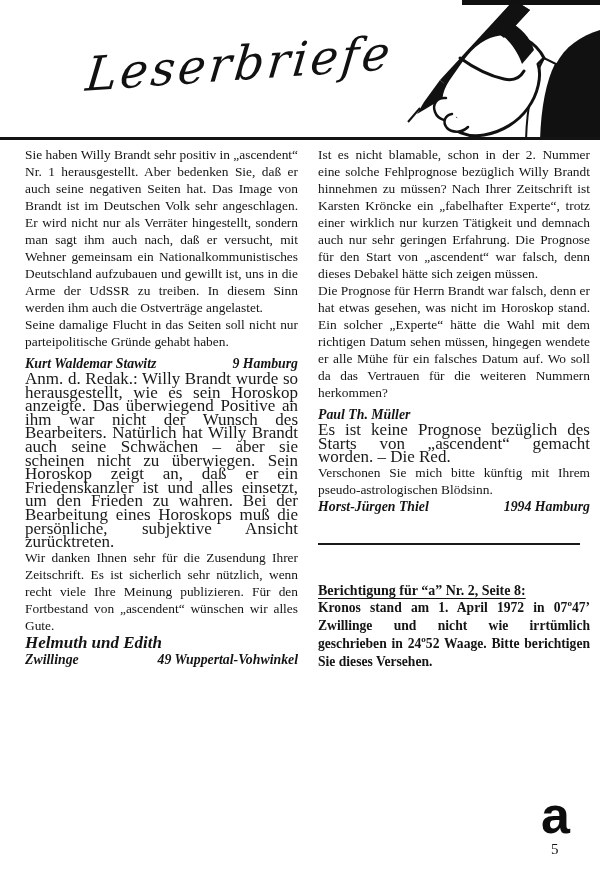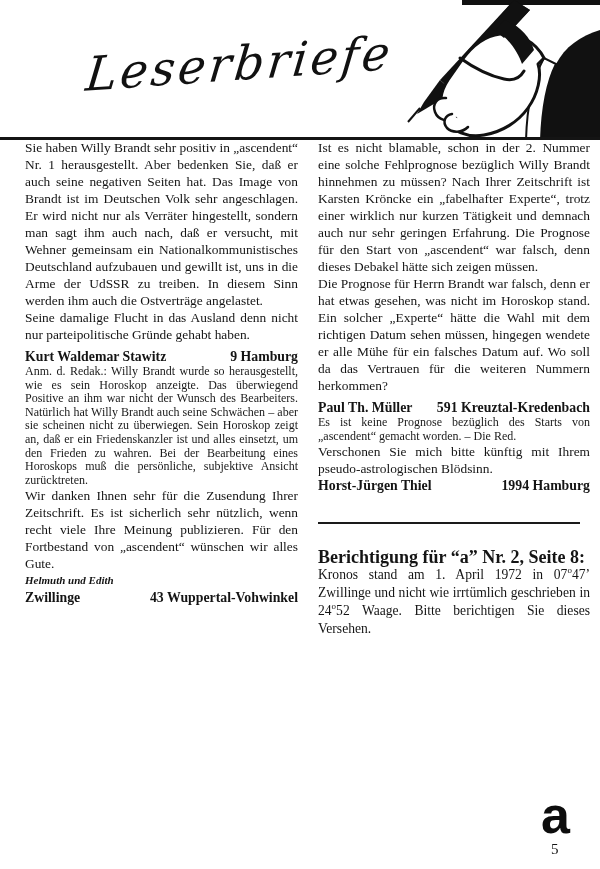--- a/index.html
+++ b/index.html
@@ -11,44 +11,44 @@
   .script-title {
     position:absolute; left:86px; top:36px; width:300px;
     font-family:"DejaVu Serif", serif; font-style:italic; font-weight:400;
     font-size:47px; letter-spacing:3px; color:#111;
     transform:rotate(-4deg) skewX(-10deg);
     white-space:nowrap;
   }
   .header-rule { position:absolute; left:0; top:137px; width:600px; height:3px; background:#141414; }
   .hand-illo { position:absolute; left:390px; top:0; width:210px; height:140px; }
 
-  .col { position:absolute; top:139px; font-size:13.4px; line-height:17px;
+  .col { position:absolute; top:146px; font-size:13.4px; line-height:17px;
          text-align:justify; hyphens:auto; -webkit-hyphens:auto; color:#141414; }
   .col-left  { left:25px;  width:273px; }
   .col-right { left:318px; width:272px; }
   .col p { margin:0; }
 
   .sig { display:flex; justify-content:space-between; align-items:baseline;
-         font-weight:bold; font-size:13.8px; line-height:17px;gap:12px; }
+         font-style:italic; font-weight:bold; font-size:13.8px; line-height:17px;gap:12px; }
   .sig .loc { text-align:right; }
-  .sig-line { font-style:italic; font-weight:bold; font-size:11px; line-height:17px; }
+  .sig-line { font-style:italic; font-weight:bold; font-size:17px; line-height:17px; }
 
-  .note { font-size:12px; line-height:13.6px; color:#191919; }
+  .note { font-size:17px; line-height:13.6px; color:#191919; }
 
   .mt4  { }  .mt5  { margin-top:5px; }
   .mt8  { margin-top:8px; }  .mt10 { margin-top:10px; }
   .mt12 { margin-top:12px; } .mt20 { margin-top:20px; } .mt26 { margin-top:26px; }
 
   .separator { margin:28px 0 0 0; border:0; height:2px; background:#1a1a1a; width:262px; }
 
   .correction-heading {
-    margin-top:25px; font-weight:bold; font-size:18px;
-    text-underline-offset:3px;
+    margin-top:37px; font-weight:bold; font-size:14px;
+    text-decoration:underline; text-underline-offset:3px;
   }
-  .correction-body { margin-top:5px; font-weight:normal; font-size:13.6px; line-height:18px; text-align:justify; }
+  .correction-body { margin-top:5px; font-weight:bold; font-size:13.6px; line-height:18px; text-align:justify; }
   .correction-body sup { font-size:9px; line-height:0; }
 
   .brand-a {
     position:absolute; left:541px; top:789px;
     font-family:"Liberation Sans", sans-serif; font-weight:bold;
     font-size:52px; line-height:1; color:#0d0d0d;
   }
   .page-number { position:absolute; left:551px; top:841px; font-size:15px; color:#141414; }
 </style>
 </head>
@@ -74,40 +74,39 @@
     <path d="M70,58 C84,68 100,76 114,79 C123,81 130,78 134,71" fill="none" stroke="#111" stroke-width="3" stroke-linecap="round"></path>
 
     <path d="M124,0 L140,10 L114,38 L100,27 Z" fill="#111"></path>
     <path d="M106,30 C118,38 128,52 132,64 L144,50 C140,36 128,24 114,20 Z" fill="#111"></path>
   </svg>
 
   <div class="header-rule"></div>
 
   <div class="col col-left">
     <p>Sie haben Willy Brandt sehr positiv in „ascendent“ Nr. 1 herausgestellt. Aber bedenken Sie, daß er auch seine negativen Seiten hat. Das Image von Brandt ist im Deutschen Volk sehr angeschlagen. Er wird nicht nur als Verräter hingestellt, sondern man sagt ihm auch nach, daß er versucht, mit Wehner gemeinsam ein Nationalkommunistisches Deutschland aufzubauen und gewillt ist, uns in die Arme der UdSSR zu treiben. In diesem Sinn werden ihm auch die Ostverträge angelastet.</p>
-    <p class="mt4">Seine damalige Flucht in das Ausland denn nicht nur parteipolitische Gründe gehabt haben.</p>
+    <p class="mt4">Seine damalige Flucht in das Seiten soll nicht nur parteipolitische Gründe gehabt haben.</p>
     <div class="sig mt5">
       <span>Kurt Waldemar Stawitz</span>
       <span class="loc">9 Hamburg</span>
     </div>
     <p class="note mt8">Anm. d. Redak.: Willy Brandt wurde so herausgestellt, wie es sein Horoskop anzeigte. Das überwiegend Positive an ihm war nicht der Wunsch des Bearbeiters. Natürlich hat Willy Brandt auch seine Schwächen – aber sie scheinen nicht zu überwiegen. Sein Horoskop zeigt an, daß er ein Friedenskanzler ist und alles einsetzt, um den Frieden zu wahren. Bei der Bearbeitung eines Horoskops muß die persönliche, subjektive Ansicht zurücktreten.</p>
     <p class="mt26">Wir danken Ihnen sehr für die Zusendung Ihrer Zeitschrift. Es ist sicherlich sehr nützlich, wenn recht viele Ihre Meinung publizieren. Für den Fortbestand von „ascendent“ wünschen wir alles Gute.</p>
     <div class="sig-line mt4">Helmuth und Edith</div>
     <div class="sig">
       <span>Zwillinge</span>
-      <span class="loc">43 Wuppertal-Vohwinkel</span>
+      <span class="loc">49 Wuppertal-Vohwinkel</span>
     </div>
   </div>
 
   <div class="col col-right">
     <p>Ist es nicht blamable, schon in der 2. Nummer eine solche Fehlprognose bezüglich Willy Brandt hinnehmen zu müssen? Nach Ihrer Zeitschrift ist Karsten Kröncke ein „fabelhafter Experte“, trotz einer wirklich nur kurzen Tätigkeit und demnach auch nur sehr geringen Erfahrung. Die Prognose für den Start von „ascendent“ war falsch, denn dieses Debakel hätte sich zeigen müssen.</p>
     <p class="mt10">Die Prognose für Herrn Brandt war falsch, denn er hat etwas gesehen, was nicht im Horoskop stand. Ein solcher „Experte“ hätte die Wahl mit dem richtigen Datum sehen müssen, hingegen wendete er alle Mühe für ein falsches Datum auf. Wo soll da das Vertrauen für die weiteren Nummern herkommen?</p>
     <div class="sig mt5">
       <span>Paul Th. Müller</span>
-      <span class="loc">591 Kreuztal-Kredenbach</span>
     </div>
     <p class="note mt10">Es ist keine Prognose bezüglich des Starts von „ascendent“ gemacht worden. – Die Red.</p>
     <p class="mt20">Verschonen Sie mich bitte künftig mit Ihrem pseudo-astrologischen Blödsinn.</p>
     <div class="sig mt4">
       <span>Horst-Jürgen Thiel</span>
       <span class="loc">1994 Hamburg</span>
     </div>
 
     <hr class="separator">
 

